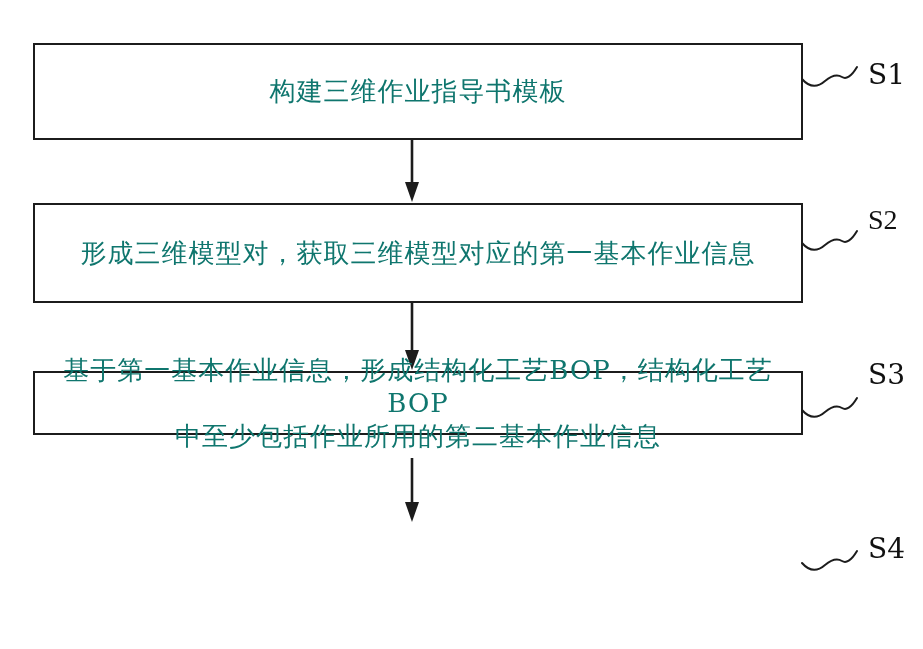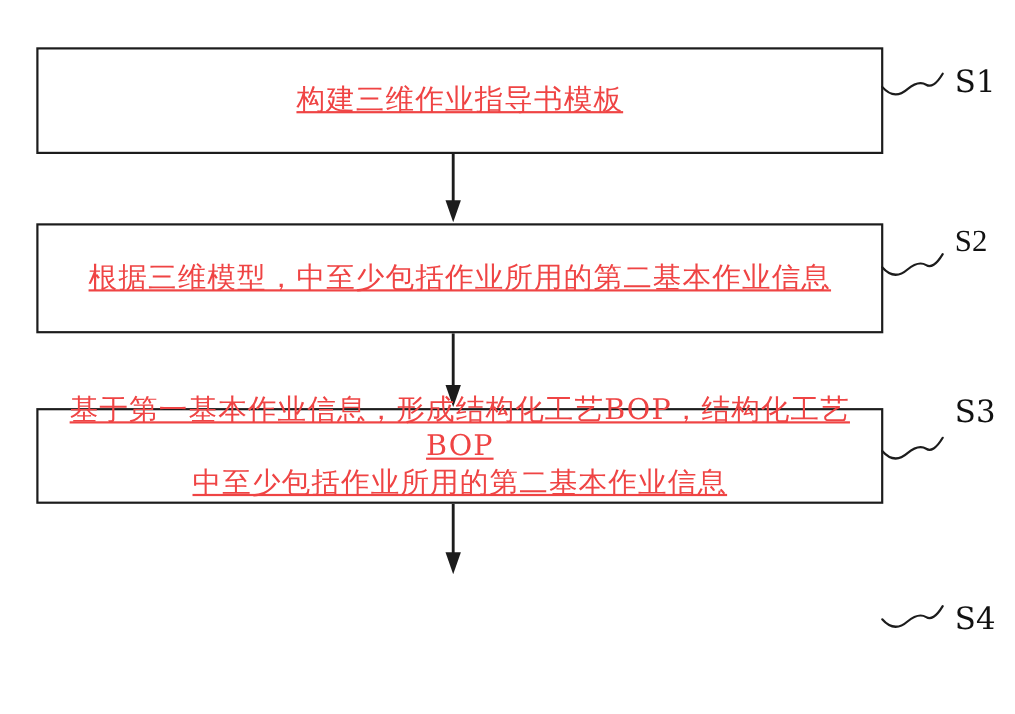--- a/index.html
+++ b/index.html
@@ -27,27 +27,26 @@
     justify-content: center;
     text-align: center;
   }
   .box-text {
     display: block;
     width: 100%;
     padding: 0 8px;
     white-space: pre-line;
     font-size: 26px;
     line-height: 33px;
-    color: #ef4444;
+    color: #0f766e;
     letter-spacing: 1px;
-    text-decoration: underline;
   }
   .b1 { top: 43px;  height: 97px;  }
   .b2 { top: 203px; height: 100px; }
-  .b3 { top: 371px; height: 87px; align-items: flex-end;  }
+  .b3 { top: 371px; height: 64px;  }
   .b4 { top: 523px; height: 97px;  }
 
   .arrow {
     position: absolute;
     left: 402px;
     width: 20px;
   }
   .a1 { top: 140px; height: 63px; }
   .a2 { top: 303px; height: 68px; }
   .a3 { top: 458px; height: 65px; }
@@ -68,42 +67,42 @@
     left: 868px;
     width: 54px;
     font-size: 28px;
     font-weight: 400;
     color: #111111;
     line-height: 30px;
   }
   .l1 { top: 48px; margin-top: 12px;  }
   .l2 { top: 205px; font-family: Liberation Serif, serif; }
   .l3 { top: 360px; }
-  .l4 { top: 548px; }
+  .l4 { top: 534px; }
 </style>
 </head>
 <body>
 
 <div class="figure">
 
   <div class="box b1">
     <span class="box-text">构建三维作业指导书模板</span>
   </div>
   <svg class="tilde t1" viewBox="0 0 58 26" xmlns="http://www.w3.org/2000/svg">
     <path d="M1,15 C8,23 16,24 24,17 C30,12 36,10 41,13 C45,15.5 50,13 56,3" fill="none" stroke="#1c1c1c" stroke-width="2" stroke-linecap="round"></path>
   </svg>
   <div class="slabel l1">S1</div>
 
   <svg class="arrow a1" viewBox="0 0 20 63" preserveAspectRatio="none" xmlns="http://www.w3.org/2000/svg">
     <line x1="10" y1="0" x2="10" y2="45" stroke="#1c1c1c" stroke-width="2.6"></line>
     <polygon points="3,42 17,42 10,62" fill="#1c1c1c"></polygon>
   </svg>
 
   <div class="box b2">
-    <span class="box-text">根据三维模型，中至少包括作业所用的第二基本作业信息</span>
+    <span class="box-text">形成三维模型对，获取三维模型对应的第一基本作业信息</span>
   </div>
   <svg class="tilde t2" viewBox="0 0 58 26" xmlns="http://www.w3.org/2000/svg">
     <path d="M1,15 C8,23 16,24 24,17 C30,12 36,10 41,13 C45,15.5 50,13 56,3" fill="none" stroke="#1c1c1c" stroke-width="2" stroke-linecap="round"></path>
   </svg>
   <div class="slabel l2">S2</div>
 
   <svg class="arrow a2" viewBox="0 0 20 68" preserveAspectRatio="none" xmlns="http://www.w3.org/2000/svg">
     <line x1="10" y1="0" x2="10" y2="50" stroke="#1c1c1c" stroke-width="2.6"></line>
     <polygon points="3,47 17,47 10,67" fill="#1c1c1c"></polygon>
   </svg>

